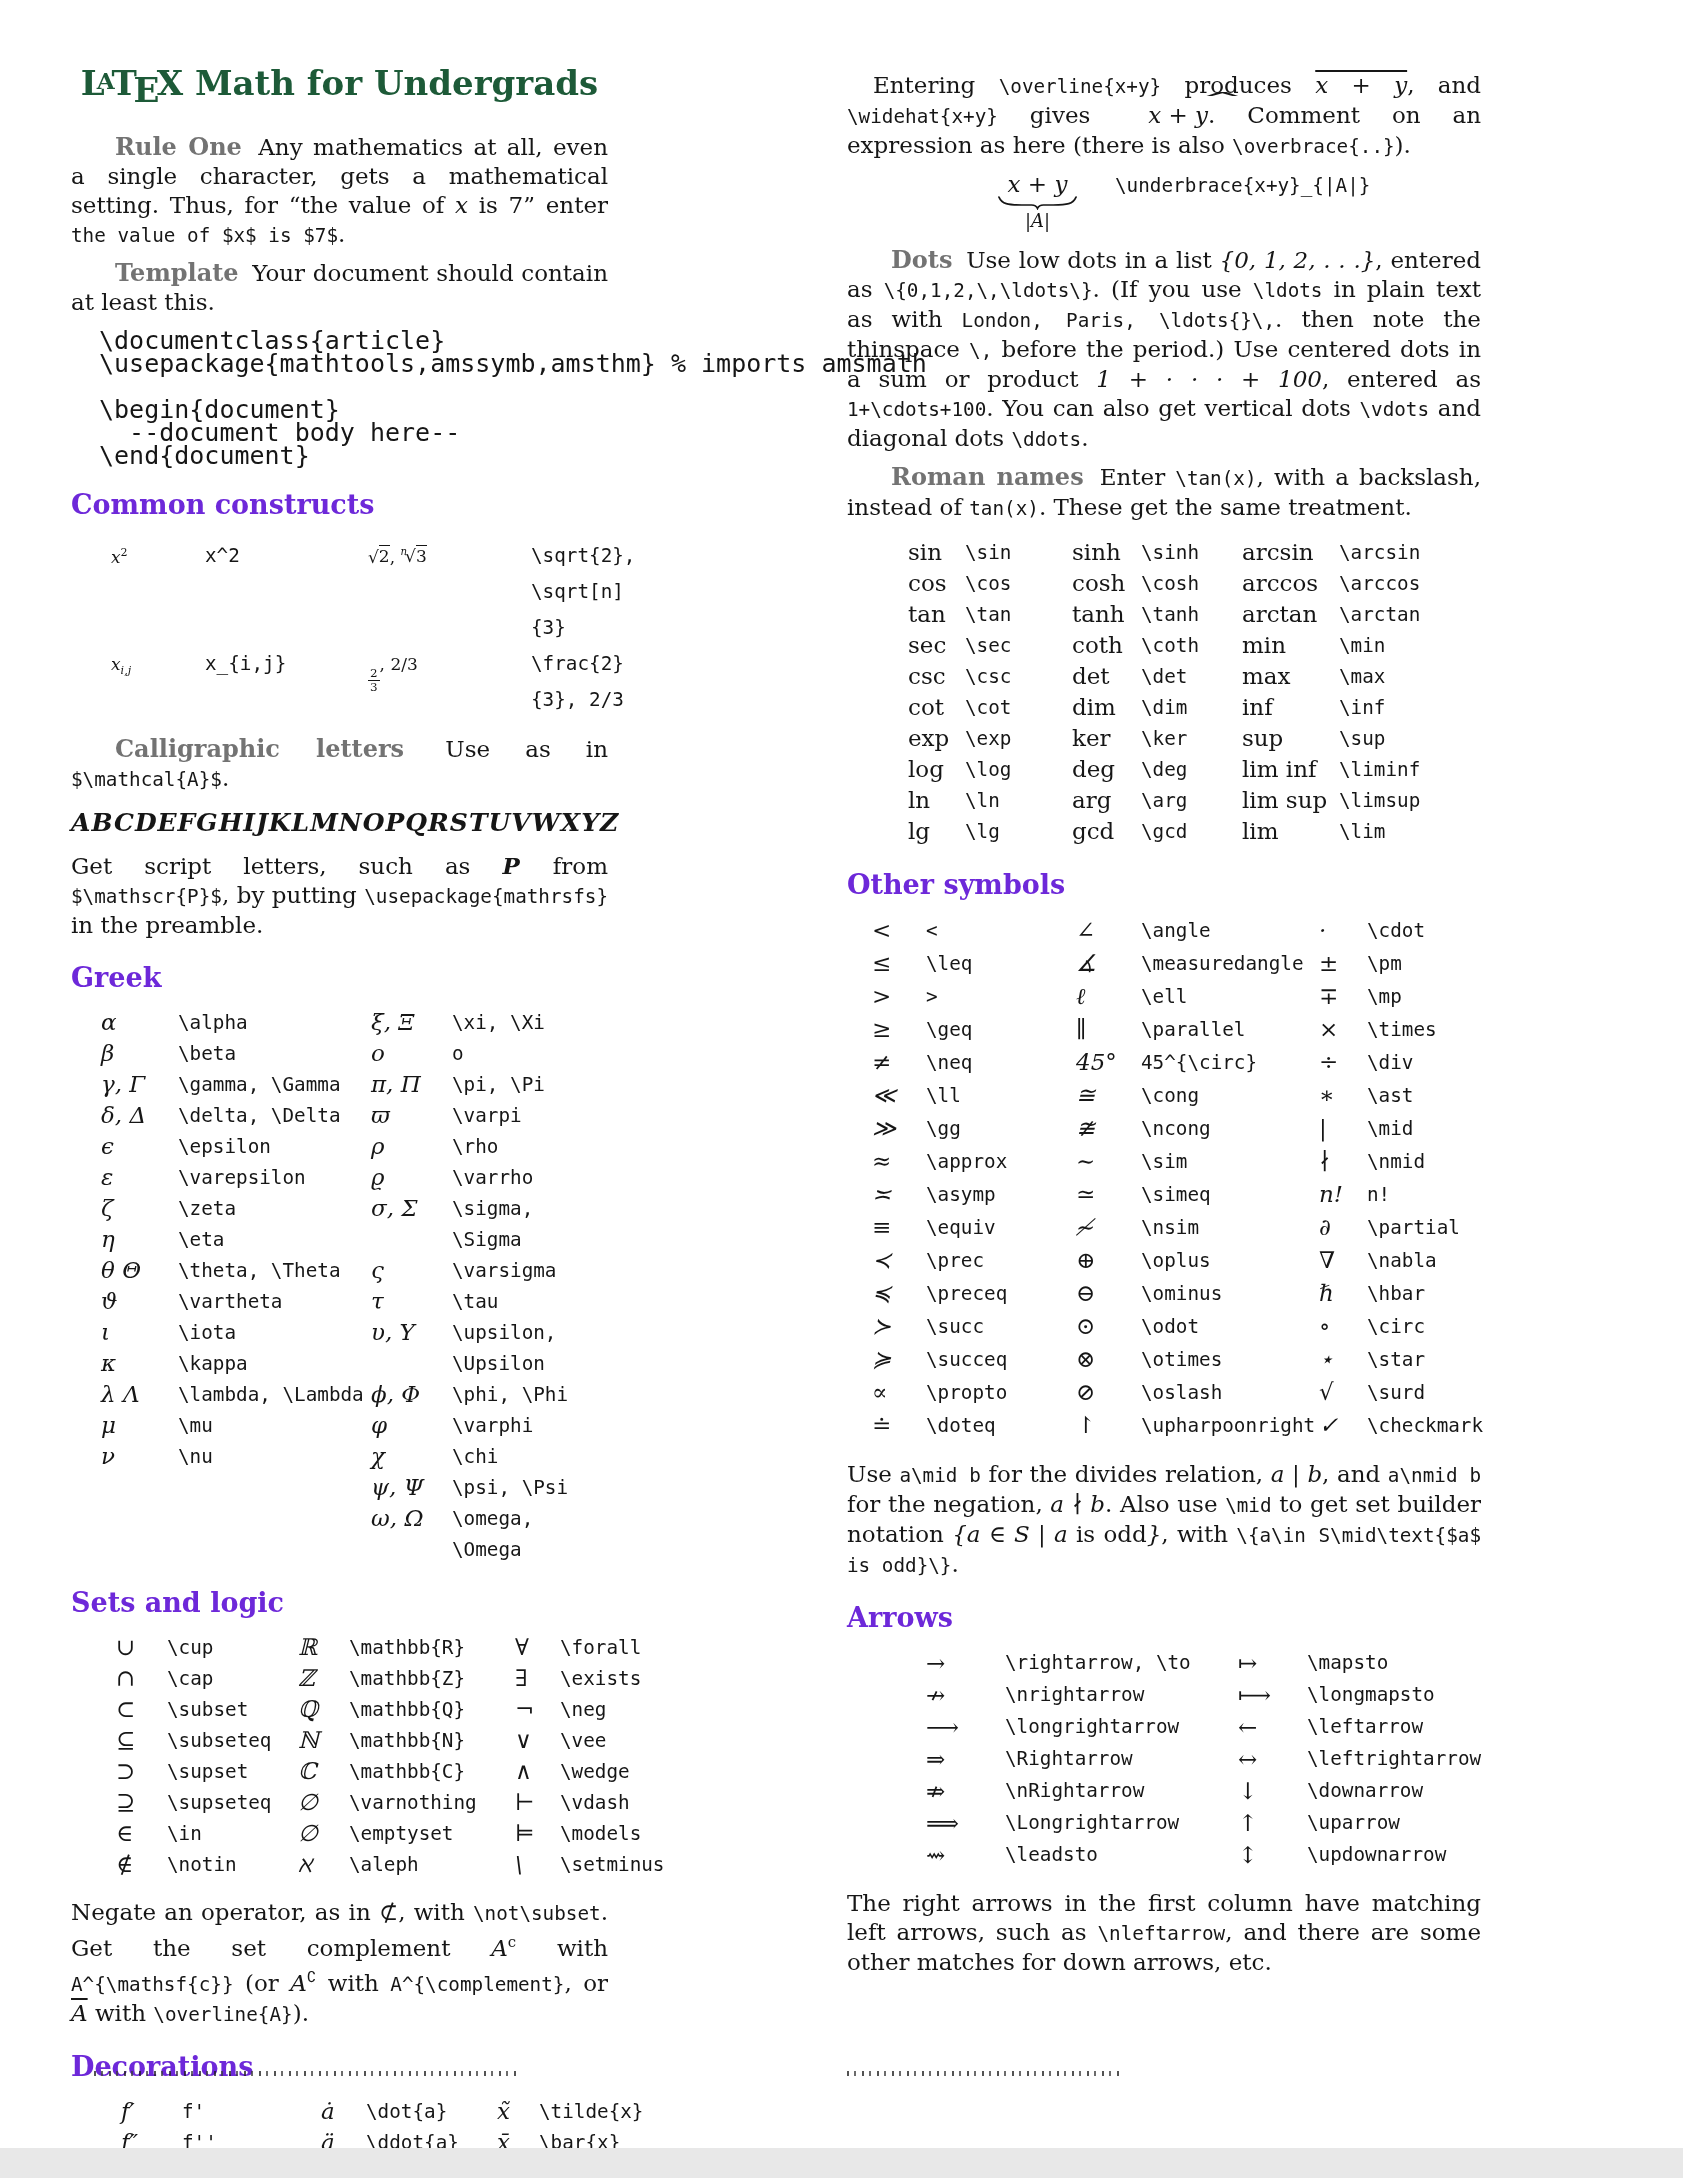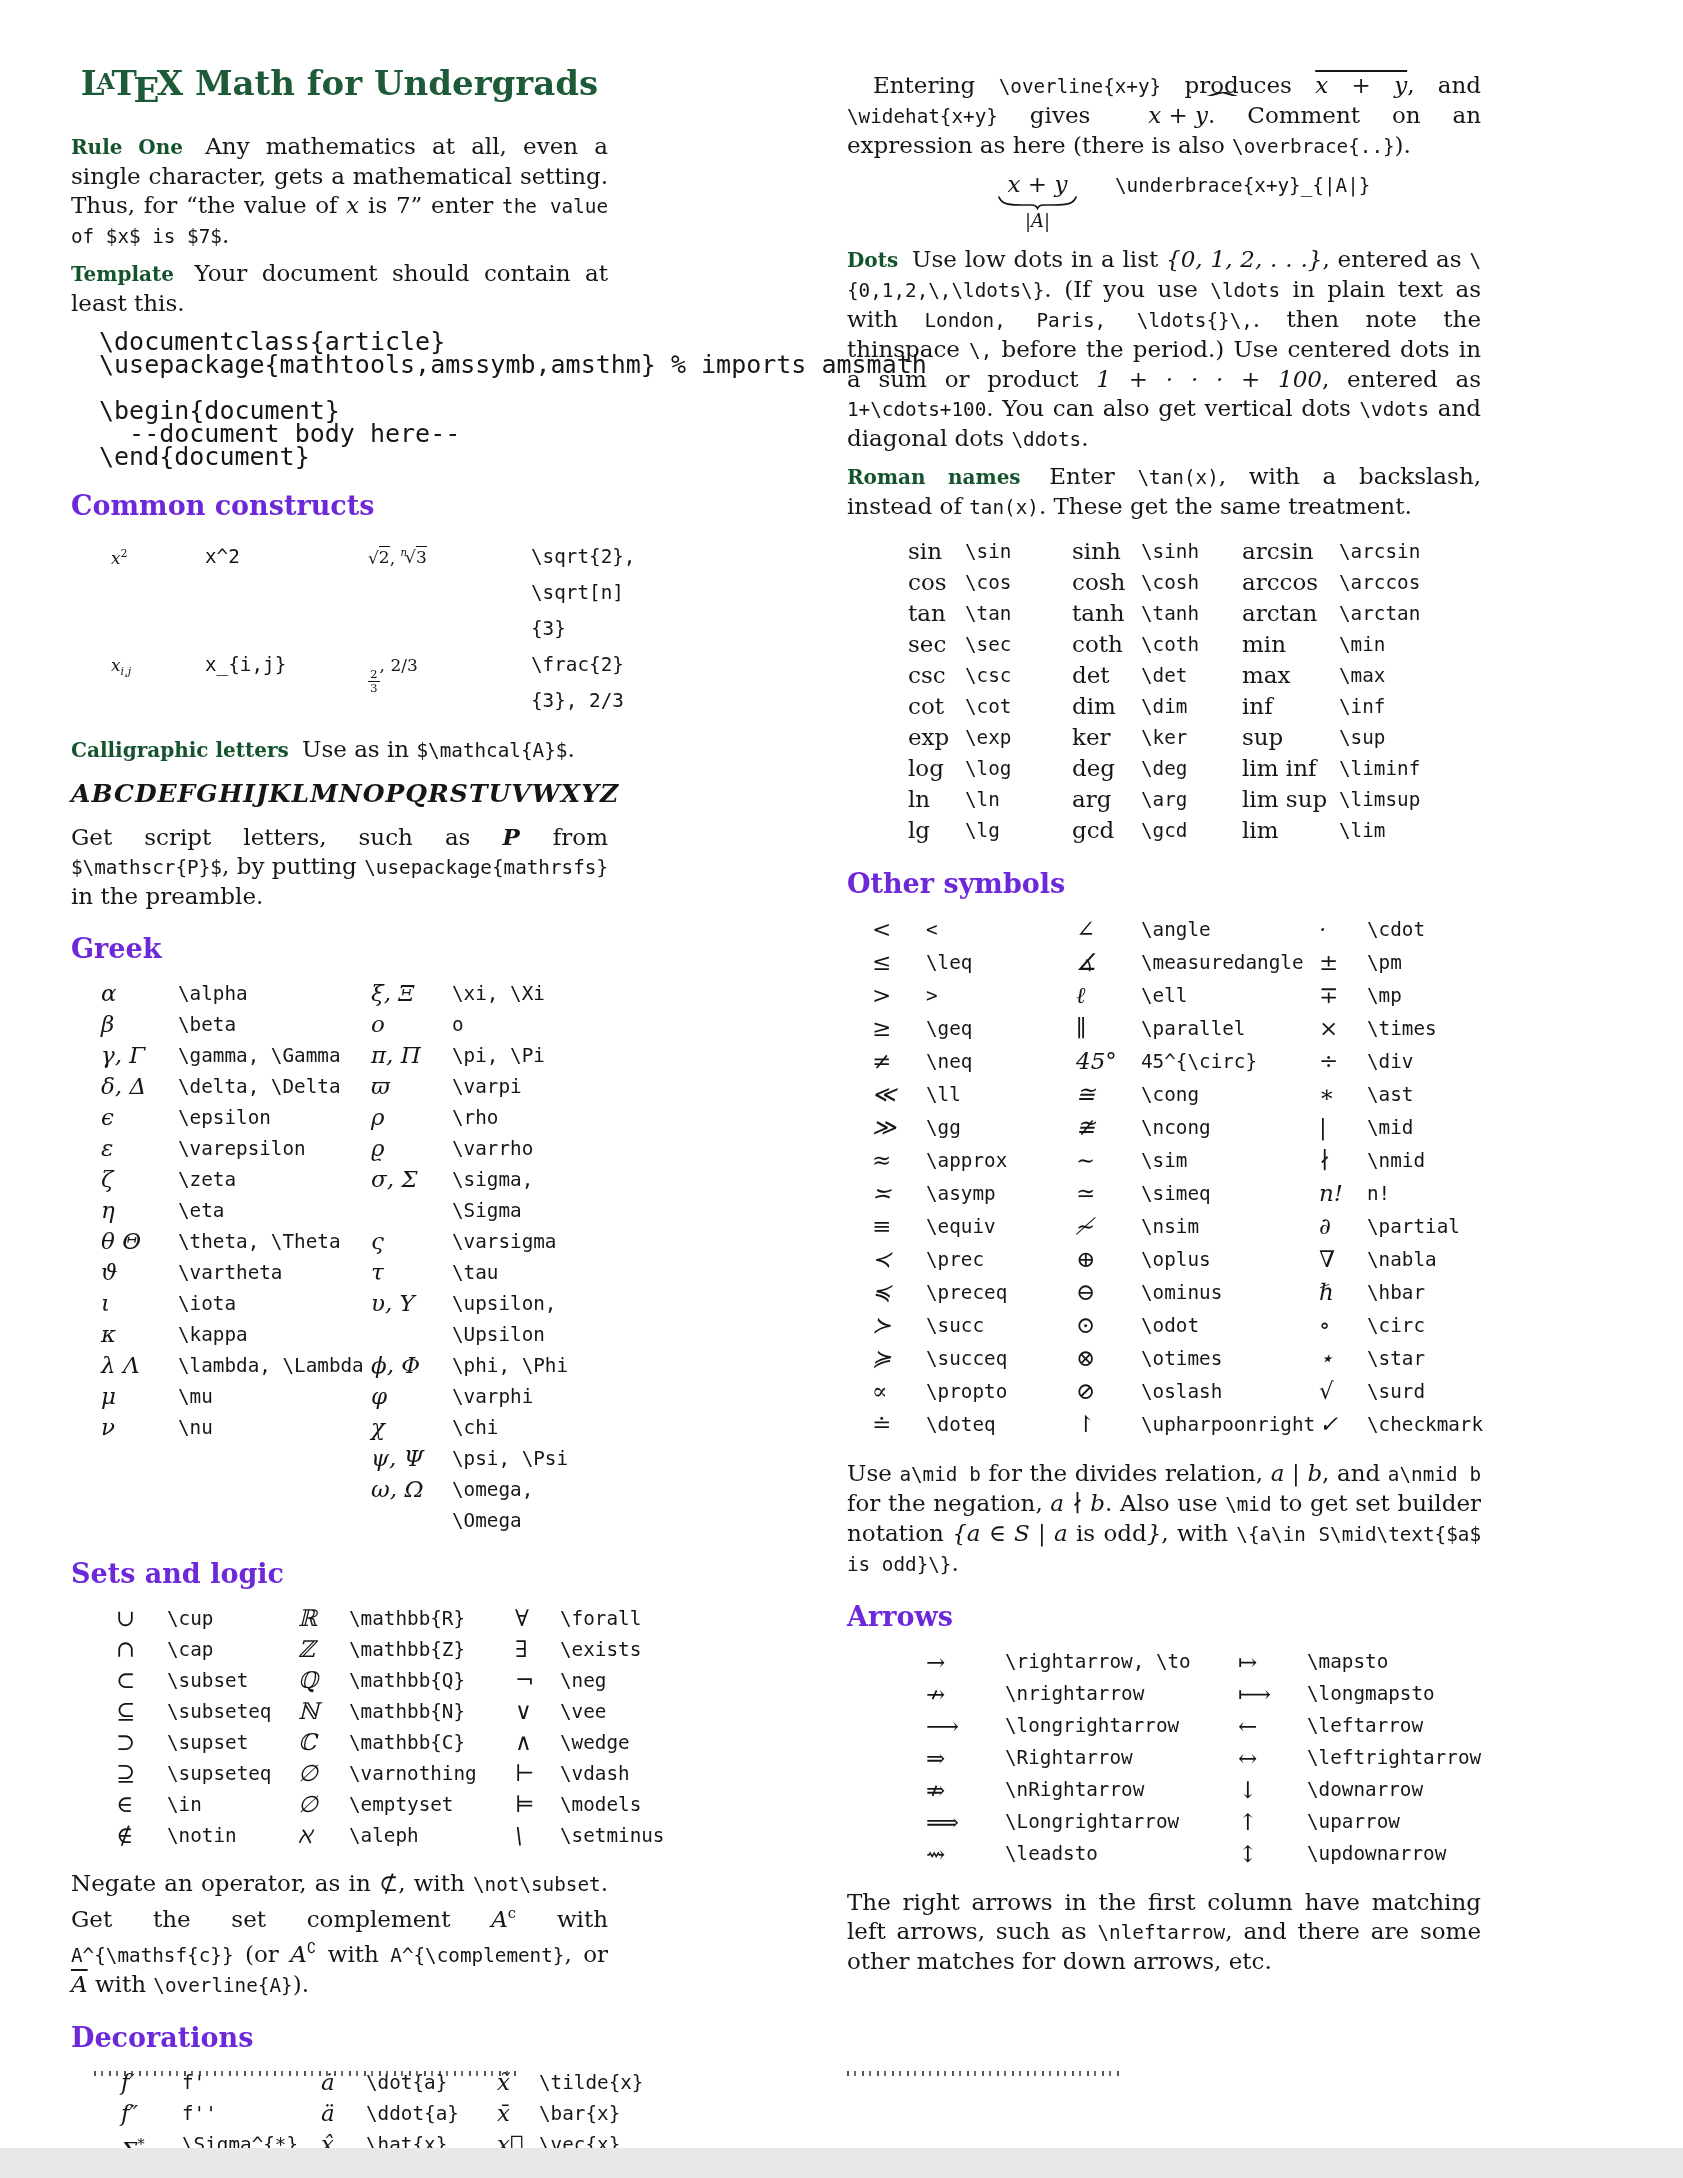--- a/index.html
+++ b/index.html
@@ -8,21 +8,21 @@
   .col{position:absolute;top:63px;}
   .col-left{left:71px;width:537px;}
   .col-right{left:847px;width:634px;}
 
   .title{margin:0 0 22px 0;text-align:center;font-size:34px;font-weight:bold;color:#1d5a38;}
   .lg-A{font-size:0.68em;vertical-align:0.26em;margin-left:-0.34em;margin-right:-0.14em;}
   .lg-E{vertical-align:-0.2em;margin-left:-0.1em;margin-right:-0.08em;}
 
   .par{margin:8px 0;font-size:23px;line-height:29px;text-align:justify;}
   .par.indent{text-indent:26px;}
-  .hw{color:#14532d;font-weight:bold;font-size:20px;padding-right:6px;}
+  .hw{color:#737373;font-weight:bold;font-size:24px;padding-right:6px;margin-left:44px;}
   .sec{margin:22px 0 10px 0;font-size:27px;font-weight:bold;color:#6d28d9;}
   .rm{font-style:normal;}
   .mi{font-style:italic;}
   .tt{font-family:"DejaVu Sans Mono",monospace;font-size:19.3px;font-style:normal;}
   .cal{font-style:italic;font-weight:600;letter-spacing:1px;}
   .ovl{font-style:italic;text-decoration:overline;}
   .wh{position:relative;font-style:italic;display:inline-block;}
   .wh::before{content:"ˆ";position:absolute;left:50%;top:-0.55em;transform:translateX(-50%) scaleX(4.4) scaleY(0.95);font-style:normal;}
   sup{font-size:0.65em;}
   sub{font-size:0.65em;font-style:italic;}

